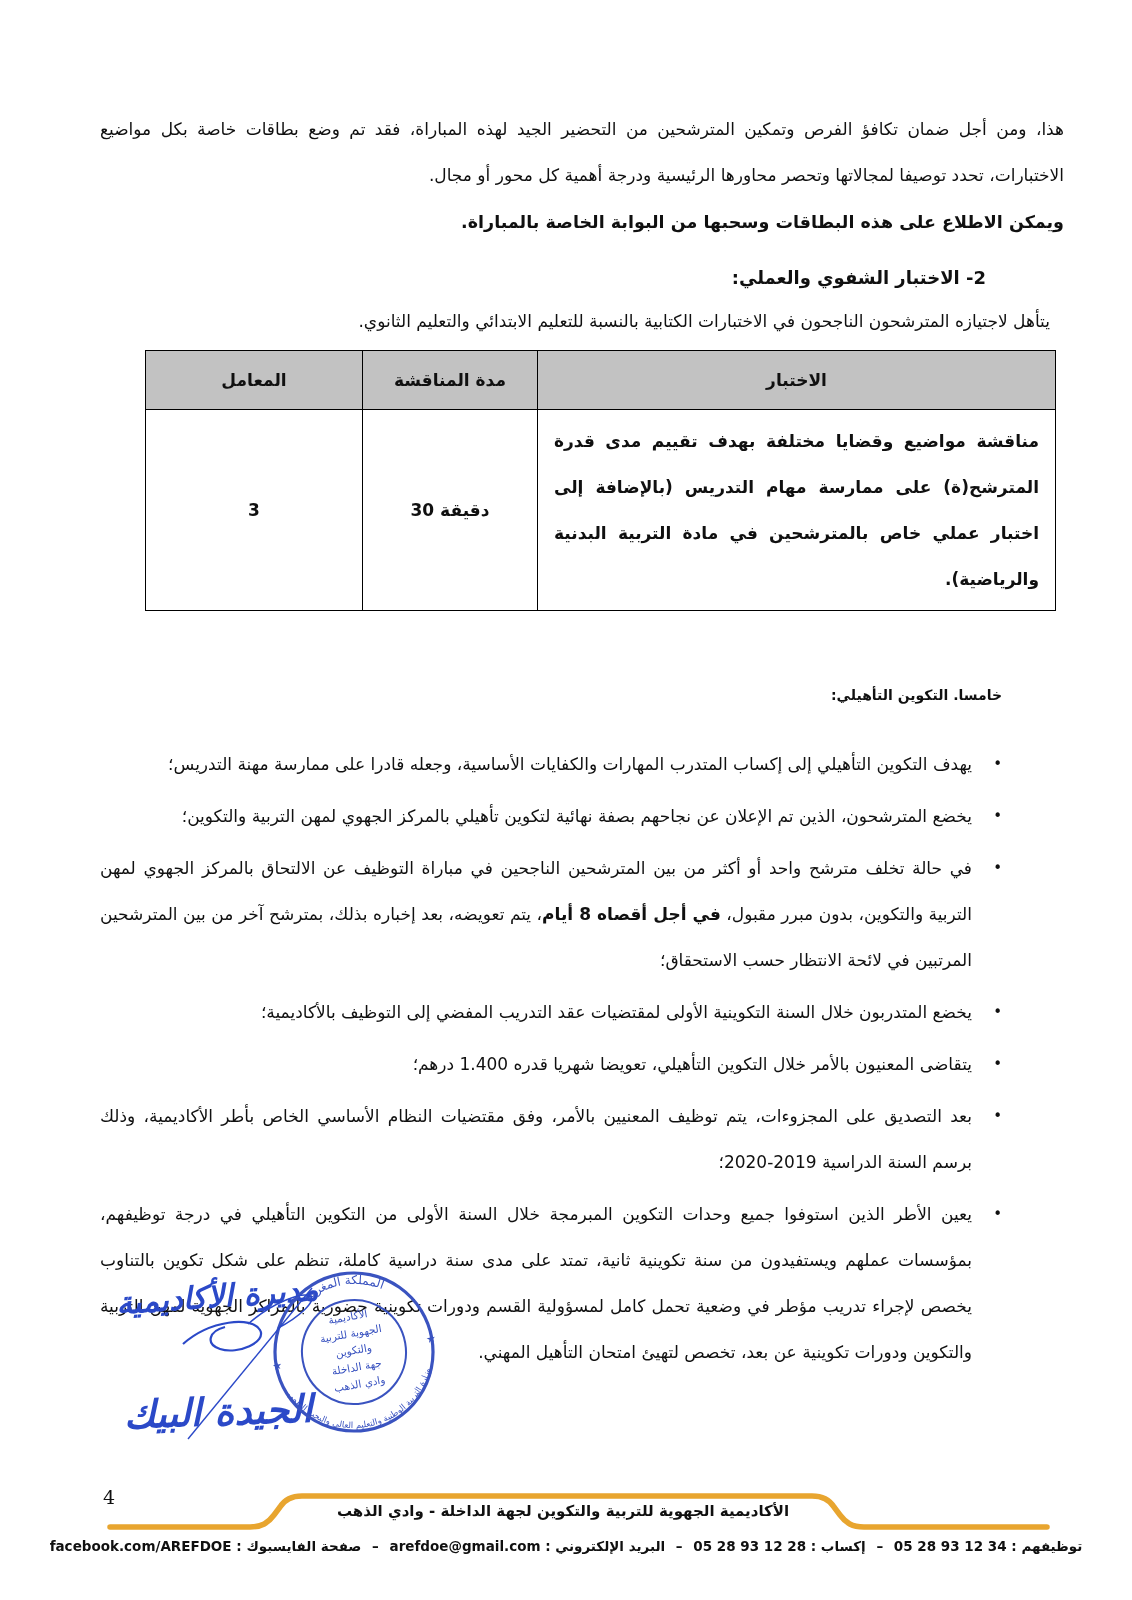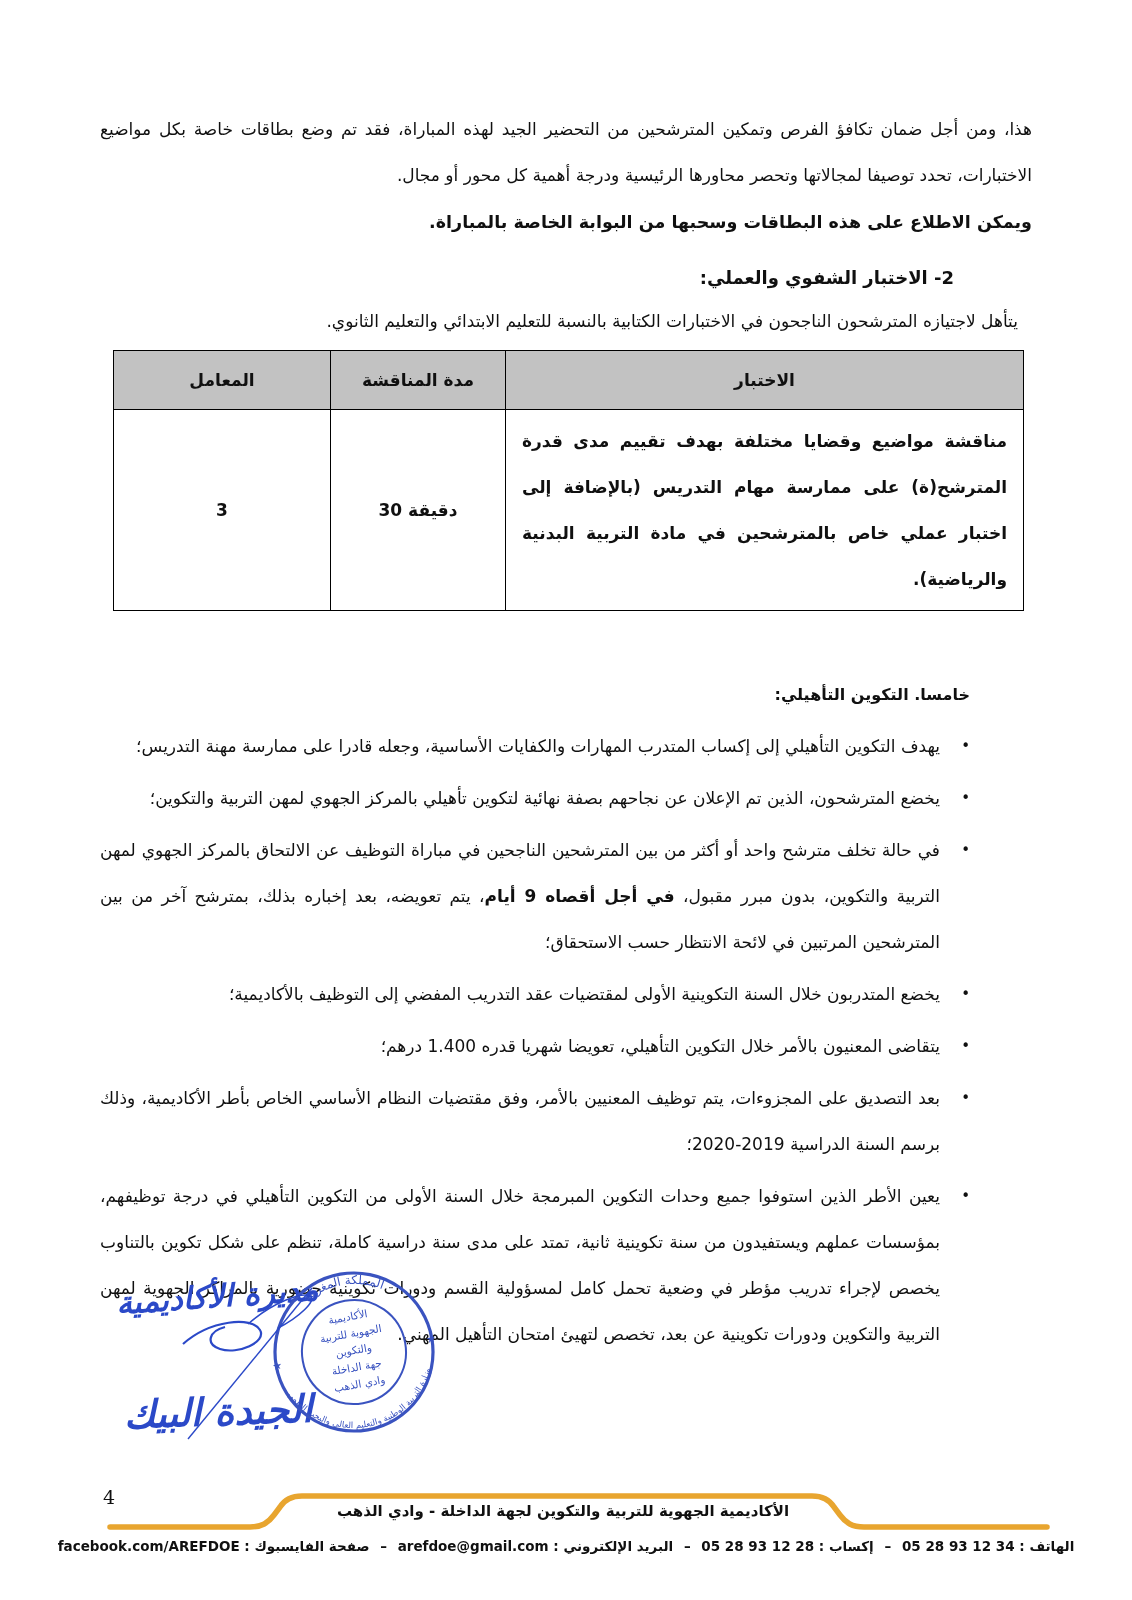--- a/index.html
+++ b/index.html
@@ -1,25 +1,25 @@
 <!DOCTYPE html>
 <html lang="ar"><head>
 <meta charset="utf-8">
 <style>
   html,body{margin:0;padding:0;background:#ffffff;}
   body{width:1132px;height:1600px;position:relative;overflow:hidden;
        font-family:"DejaVu Sans",sans-serif;color:#101010;}
   .page{position:relative;width:1132px;height:1600px;}
 
   
-  .content{direction:rtl;padding:106px 100px 0 100px;}
+  .content{direction:rtl;padding:106px 68px 0 100px;}
   .para{font-size:17px;line-height:46px;text-align:justify;margin:0 0 10px 0;}
   .portal-note{font-size:17.5px;font-weight:bold;text-align:right;margin:8px 0 28px 0;line-height:28px;}
   .h-sec{font-size:18px;font-weight:bold;margin:0 78px 14px 0;line-height:28px;}
-  .h-sec5{font-size:16px;font-weight:bold;margin:70px 62px 14px 0;line-height:28px;}
+  .h-sec5{font-size:14px;font-weight:bold;margin:70px 62px 32px 0;line-height:28px;}
   .intro2{font-size:17px;font-weight:normal;text-align:right;margin:0 14px 14px 0;line-height:30px;}
 
   table.exam{border-collapse:collapse;width:910px;margin:0 8px 0 0;table-layout:fixed;}
   table.exam th,table.exam td{border:1px solid #000;}
   table.exam th{background:#c2c2c2;height:56px;font-size:17px;font-weight:bold;text-align:center;margin-top:14px;}
   td.cell-exam{padding:8px 16px;line-height:46px;font-weight:bold;font-size:17px;text-align:justify;}
   td.cell-mid{text-align:center;font-weight:bold;font-size:17px;}
   .w-exam{width:518px;} .w-dur{width:175px;} .w-coef{width:217px;}
 
   .bullets{margin-top:4px;}
@@ -93,21 +93,21 @@
         <div class="btext">يهدف التكوين التأهيلي إلى إكساب المتدرب المهارات والكفايات الأساسية، وجعله قادرا على ممارسة مهنة التدريس؛</div>
       </div>
 
       <div class="bullet">
         <span class="dot">•</span>
         <div class="btext">يخضع المترشحون، الذين تم الإعلان عن نجاحهم بصفة نهائية لتكوين تأهيلي بالمركز الجهوي لمهن التربية والتكوين؛</div>
       </div>
 
       <div class="bullet">
         <span class="dot">•</span>
-        <div class="btext"><span>في حالة تخلف مترشح واحد أو أكثر من بين المترشحين الناجحين في مباراة التوظيف عن الالتحاق بالمركز الجهوي لمهن التربية والتكوين، بدون مبرر مقبول، </span><b>في أجل أقصاه 9 أيام</b><span>، يتم تعويضه، بعد إخباره بذلك، بمترشح آخر من بين المترشحين المرتبين في لائحة الانتظار حسب الاستحقاق؛</span></div>
+        <div class="btext"><span>في حالة تخلف مترشح واحد أو أكثر من بين المترشحين الناجحين في مباراة التوظيف عن الالتحاق بالمركز الجهوي لمهن التربية والتكوين، بدون مبرر مقبول، </span><b>في أجل أقصاه 8 أيام</b><span>، يتم تعويضه، بعد إخباره بذلك، بمترشح آخر من بين المترشحين المرتبين في لائحة الانتظار حسب الاستحقاق؛</span></div>
       </div>
 
       <div class="bullet">
         <span class="dot">•</span>
         <div class="btext">يخضع المتدربون خلال السنة التكوينية الأولى لمقتضيات عقد التدريب المفضي إلى التوظيف بالأكاديمية؛</div>
       </div>
 
       <div class="bullet">
         <span class="dot">•</span>
         <div class="btext">يتقاضى المعنيون بالأمر خلال التكوين التأهيلي، تعويضا شهريا قدره 1.400 درهم؛</div>
@@ -162,21 +162,21 @@
     </svg>
   </div>
 
   <div class="footer">
     <svg class="ribbon-svg" viewBox="0 0 1132 90">
       <path d="M110 49 H250 C262 49 268 45 274 37 L280 29 C285 21 292 18 302 18 H812 C822 18 829 21 834 29 L840 37 C846 45 852 49 864 49 H1047" fill="none" stroke-width="5.5" stroke-linecap="round" stroke-linejoin="round" stroke="#e8a52f"></path>
     </svg>
     <div class="page-num">4</div>
     <div class="academy-name">الأكاديمية الجهوية للتربية والتكوين لجهة الداخلة - وادي الذهب</div>
     <div class="contacts">
-      <span>الهاتف :</span>
+      <span>توظيفهم :</span>
       <span class="cval">05 28 93 12 34</span>
       <span class="csep">–</span>
       <span>إكساب :</span>
       <span class="cval">05 28 93 12 28</span>
       <span class="csep">–</span>
       <span>البريد الإلكتروني :</span>
       <span class="cval">arefdoe@gmail.com</span>
       <span class="csep">–</span>
       <span>صفحة الفايسبوك :</span>
       <span class="cval">facebook.com/AREFDOE</span>

